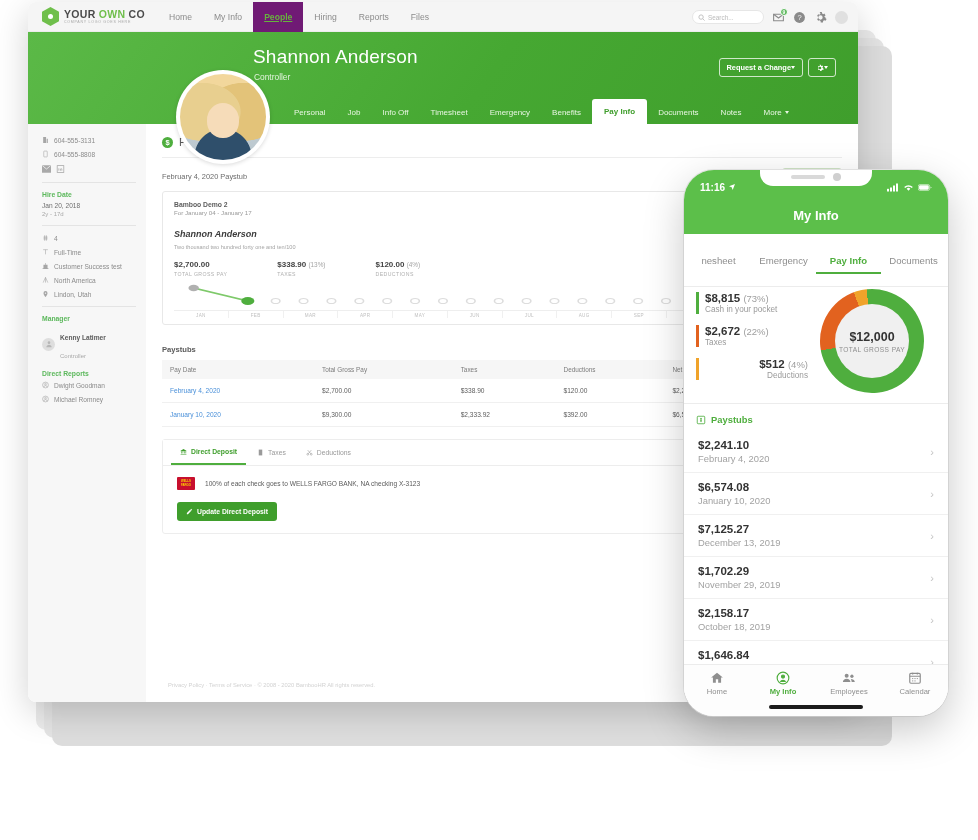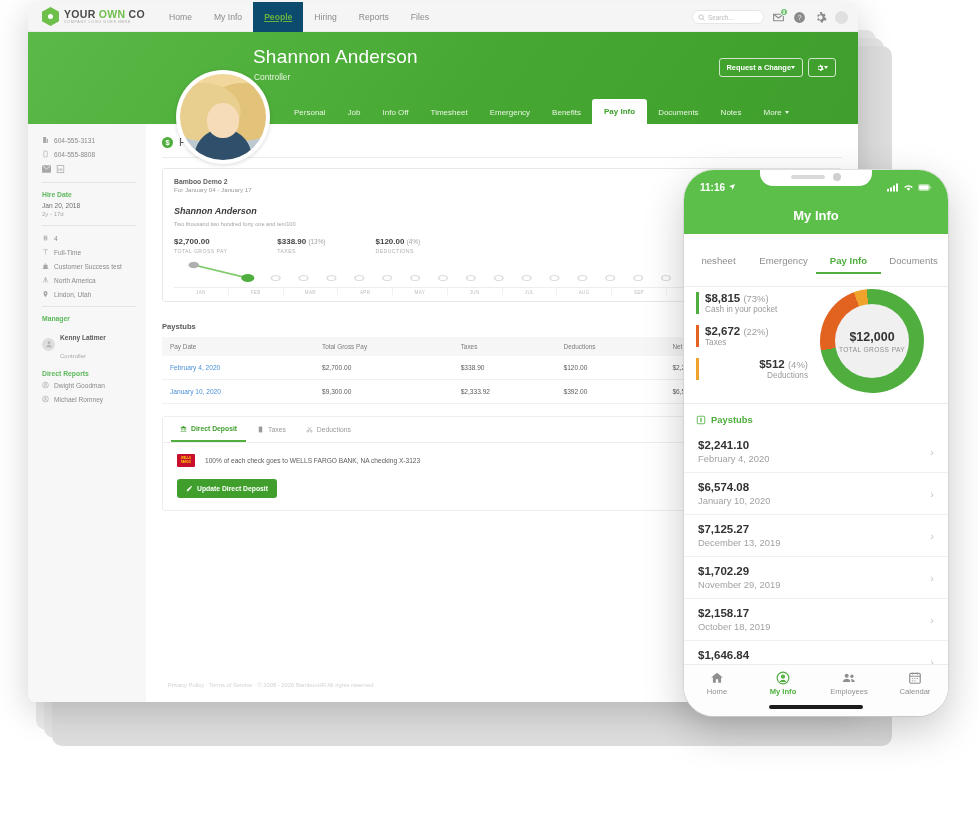--- a/index.html
+++ b/index.html
@@ -48,21 +48,21 @@
   .logo-text { line-height: 1; }
   .logo-main { font-size: 10.5px; font-weight: bold; letter-spacing: .3px; color: #4a4a4a; }
   .logo-main .g { color: #6fbf4b; }
   .logo-sub { font-size: 3.6px; letter-spacing: .7px; color: #a8a8a8; margin-top: 1.5px; }
 
   .navlinks { display: flex; align-items: stretch; height: 30px; }
   .navlink {
     display: flex; align-items: center; padding: 0 11px;
     font-size: 8.6px; color: #8b8b8b; cursor: pointer;
   }
-  .navlink.active { color: #67b23e; font-weight: bold; background: #0c4a6e; text-decoration: underline; }
+  .navlink.active { color: #67b23e; font-weight: bold; background: #701a75; text-decoration: underline; }
 
   .nav-right {
     position: absolute; right: 10px; top: 0; height: 30px;
     display: flex; align-items: center; gap: 8px;
   }
   .searchbox {
     width: 72px; height: 14px; border-radius: 8px; background: #fff;
     border: 1px solid #e6e6e6; display: flex; align-items: center;
     padding-left: 5px; gap: 3px;
   }
@@ -533,20 +533,24 @@
         </div>
       </div>
 
       <div class="main">
         <div class="secthead">
           <span class="dollar-ic">$</span>
           <span class="secttitle">Pay Info</span>
         </div>
         <div class="sect-hr"></div>
 
+        <div class="stub-toprow">
+          <span class="stub-label">February 4, 2020 Paystub</span>
+          <button class="outline-btn">View Paystub</button>
+        </div>
 
         <div class="stubcard">
           <div class="stub-hdr">
             <div>
               <div class="co">Bamboo Demo 2</div>
               <div class="co-sub">For January 04 - January 17</div>
             </div>
             <div class="stub-date">
               <svg viewBox="0 0 24 24" fill="none" stroke="currentColor" stroke-width="2">
                   <rect x="3" y="5" width="18" height="16"></rect>

